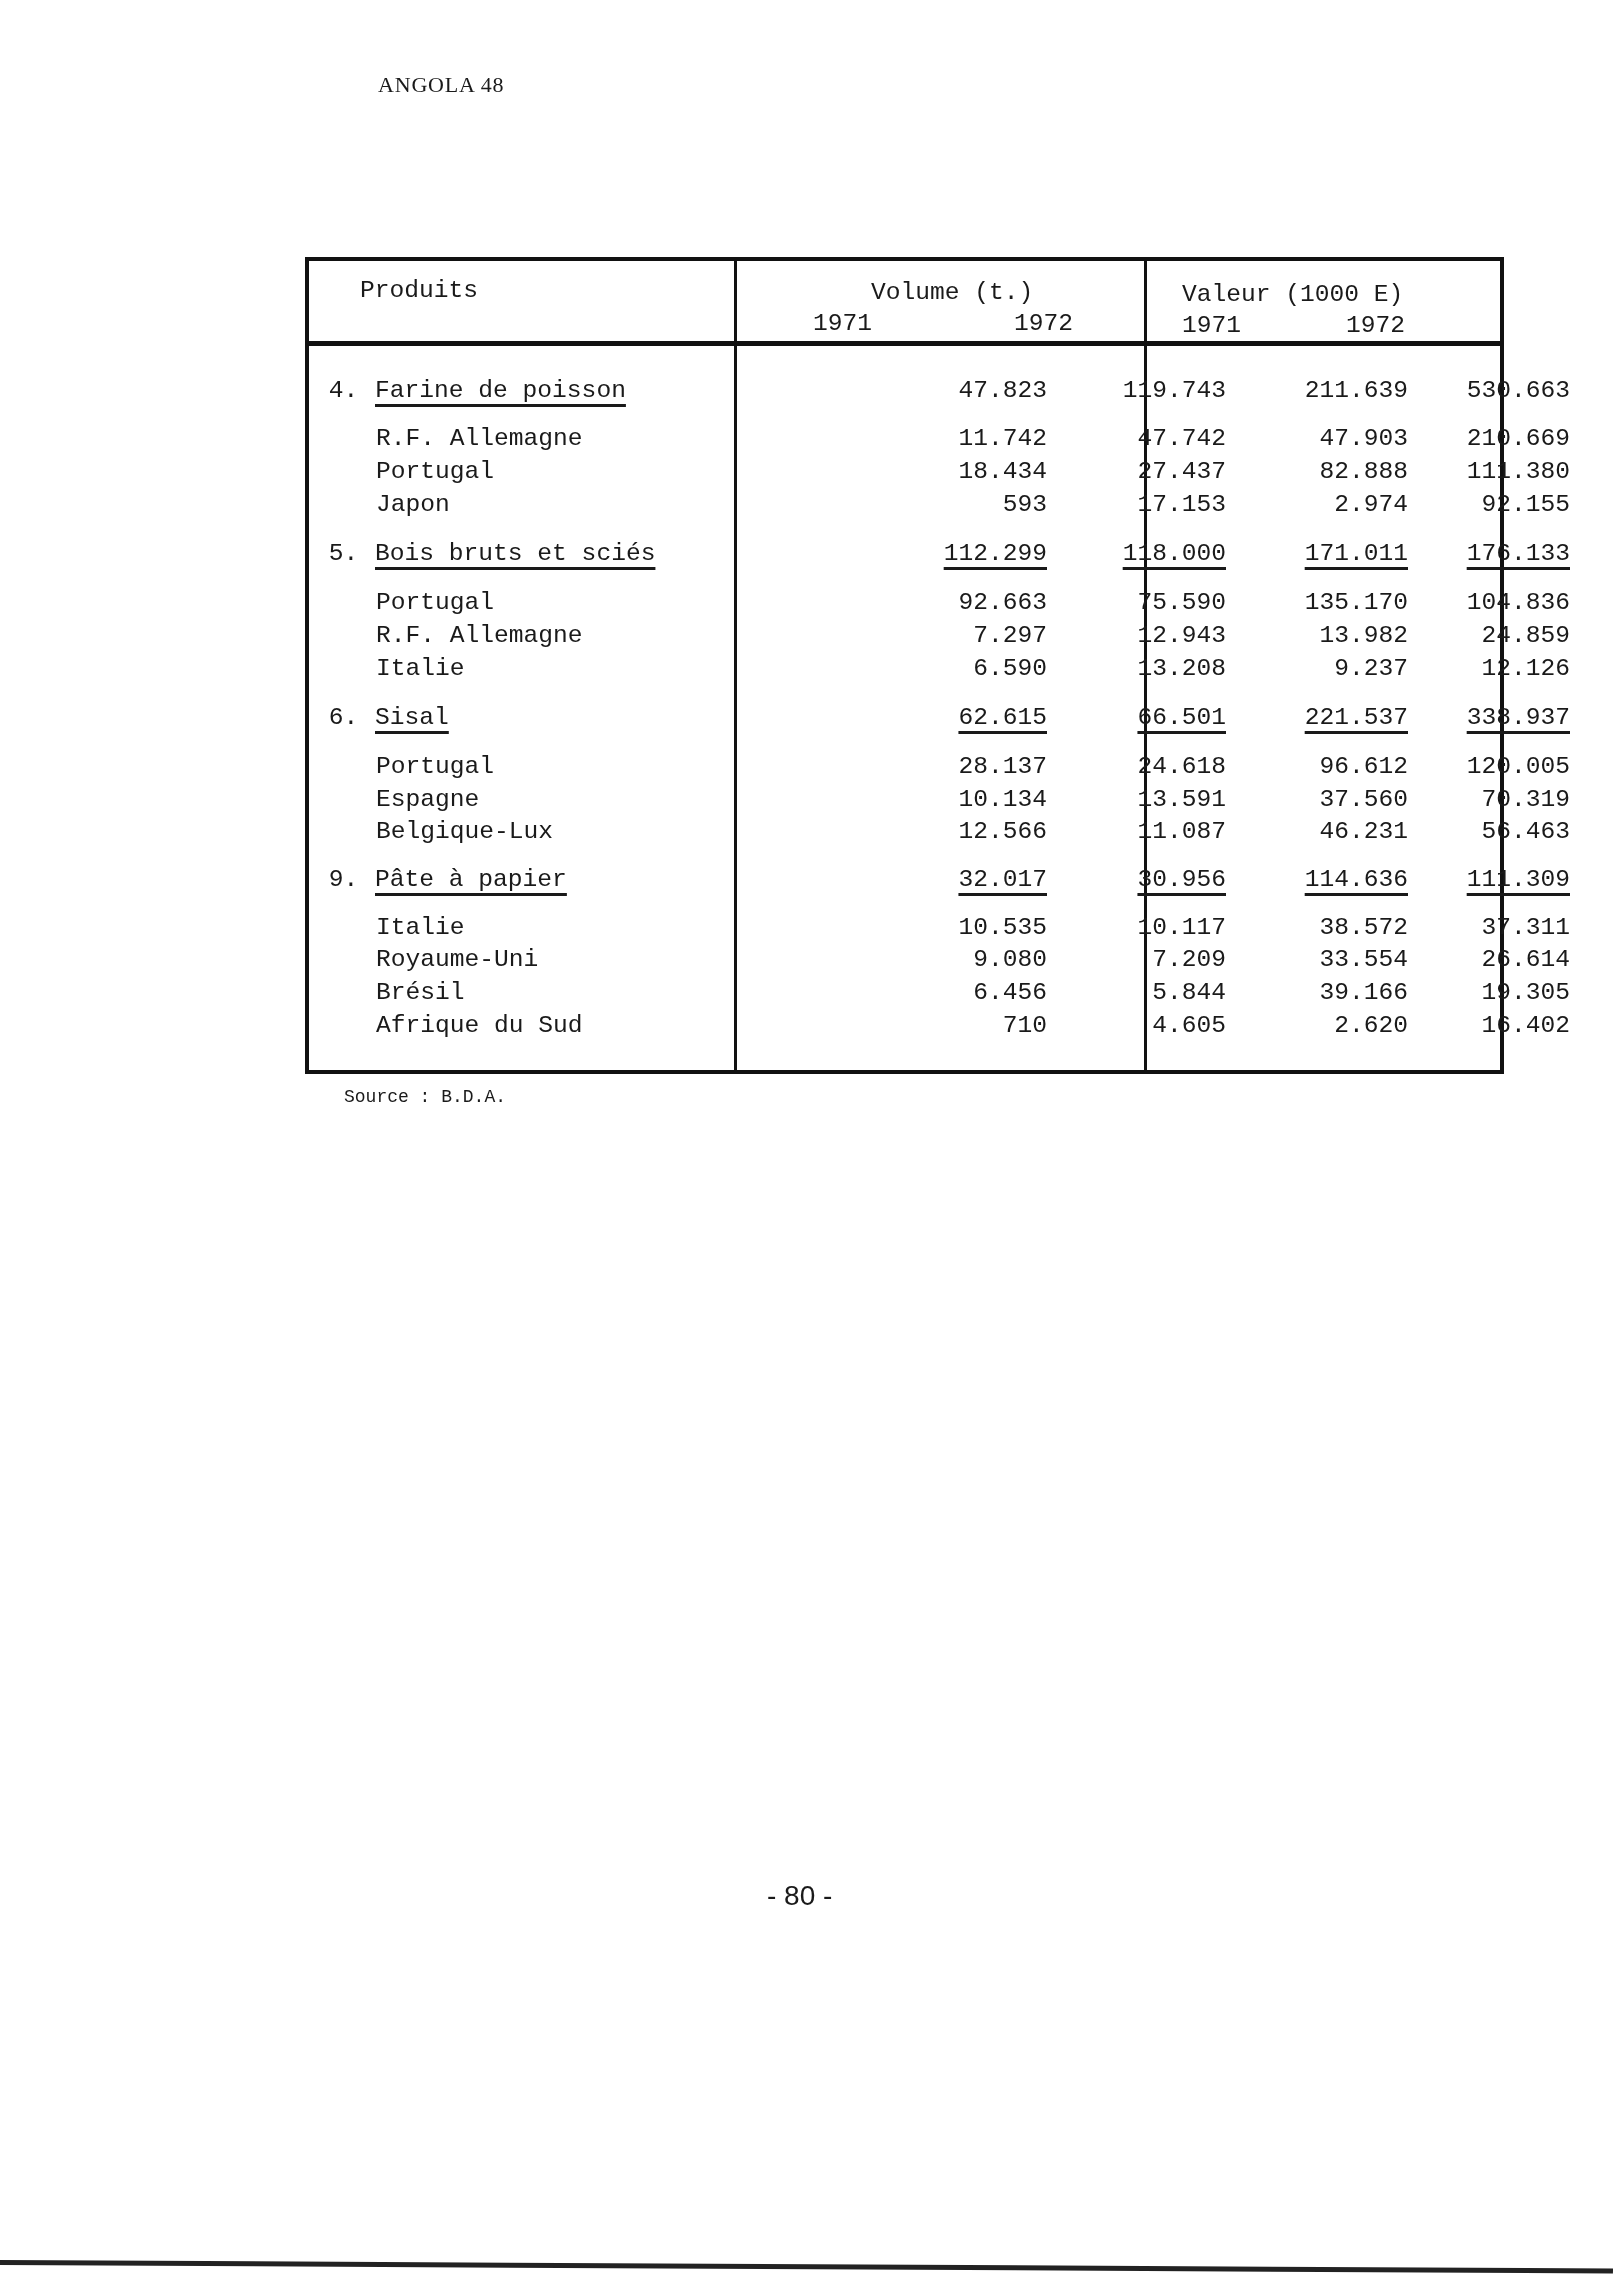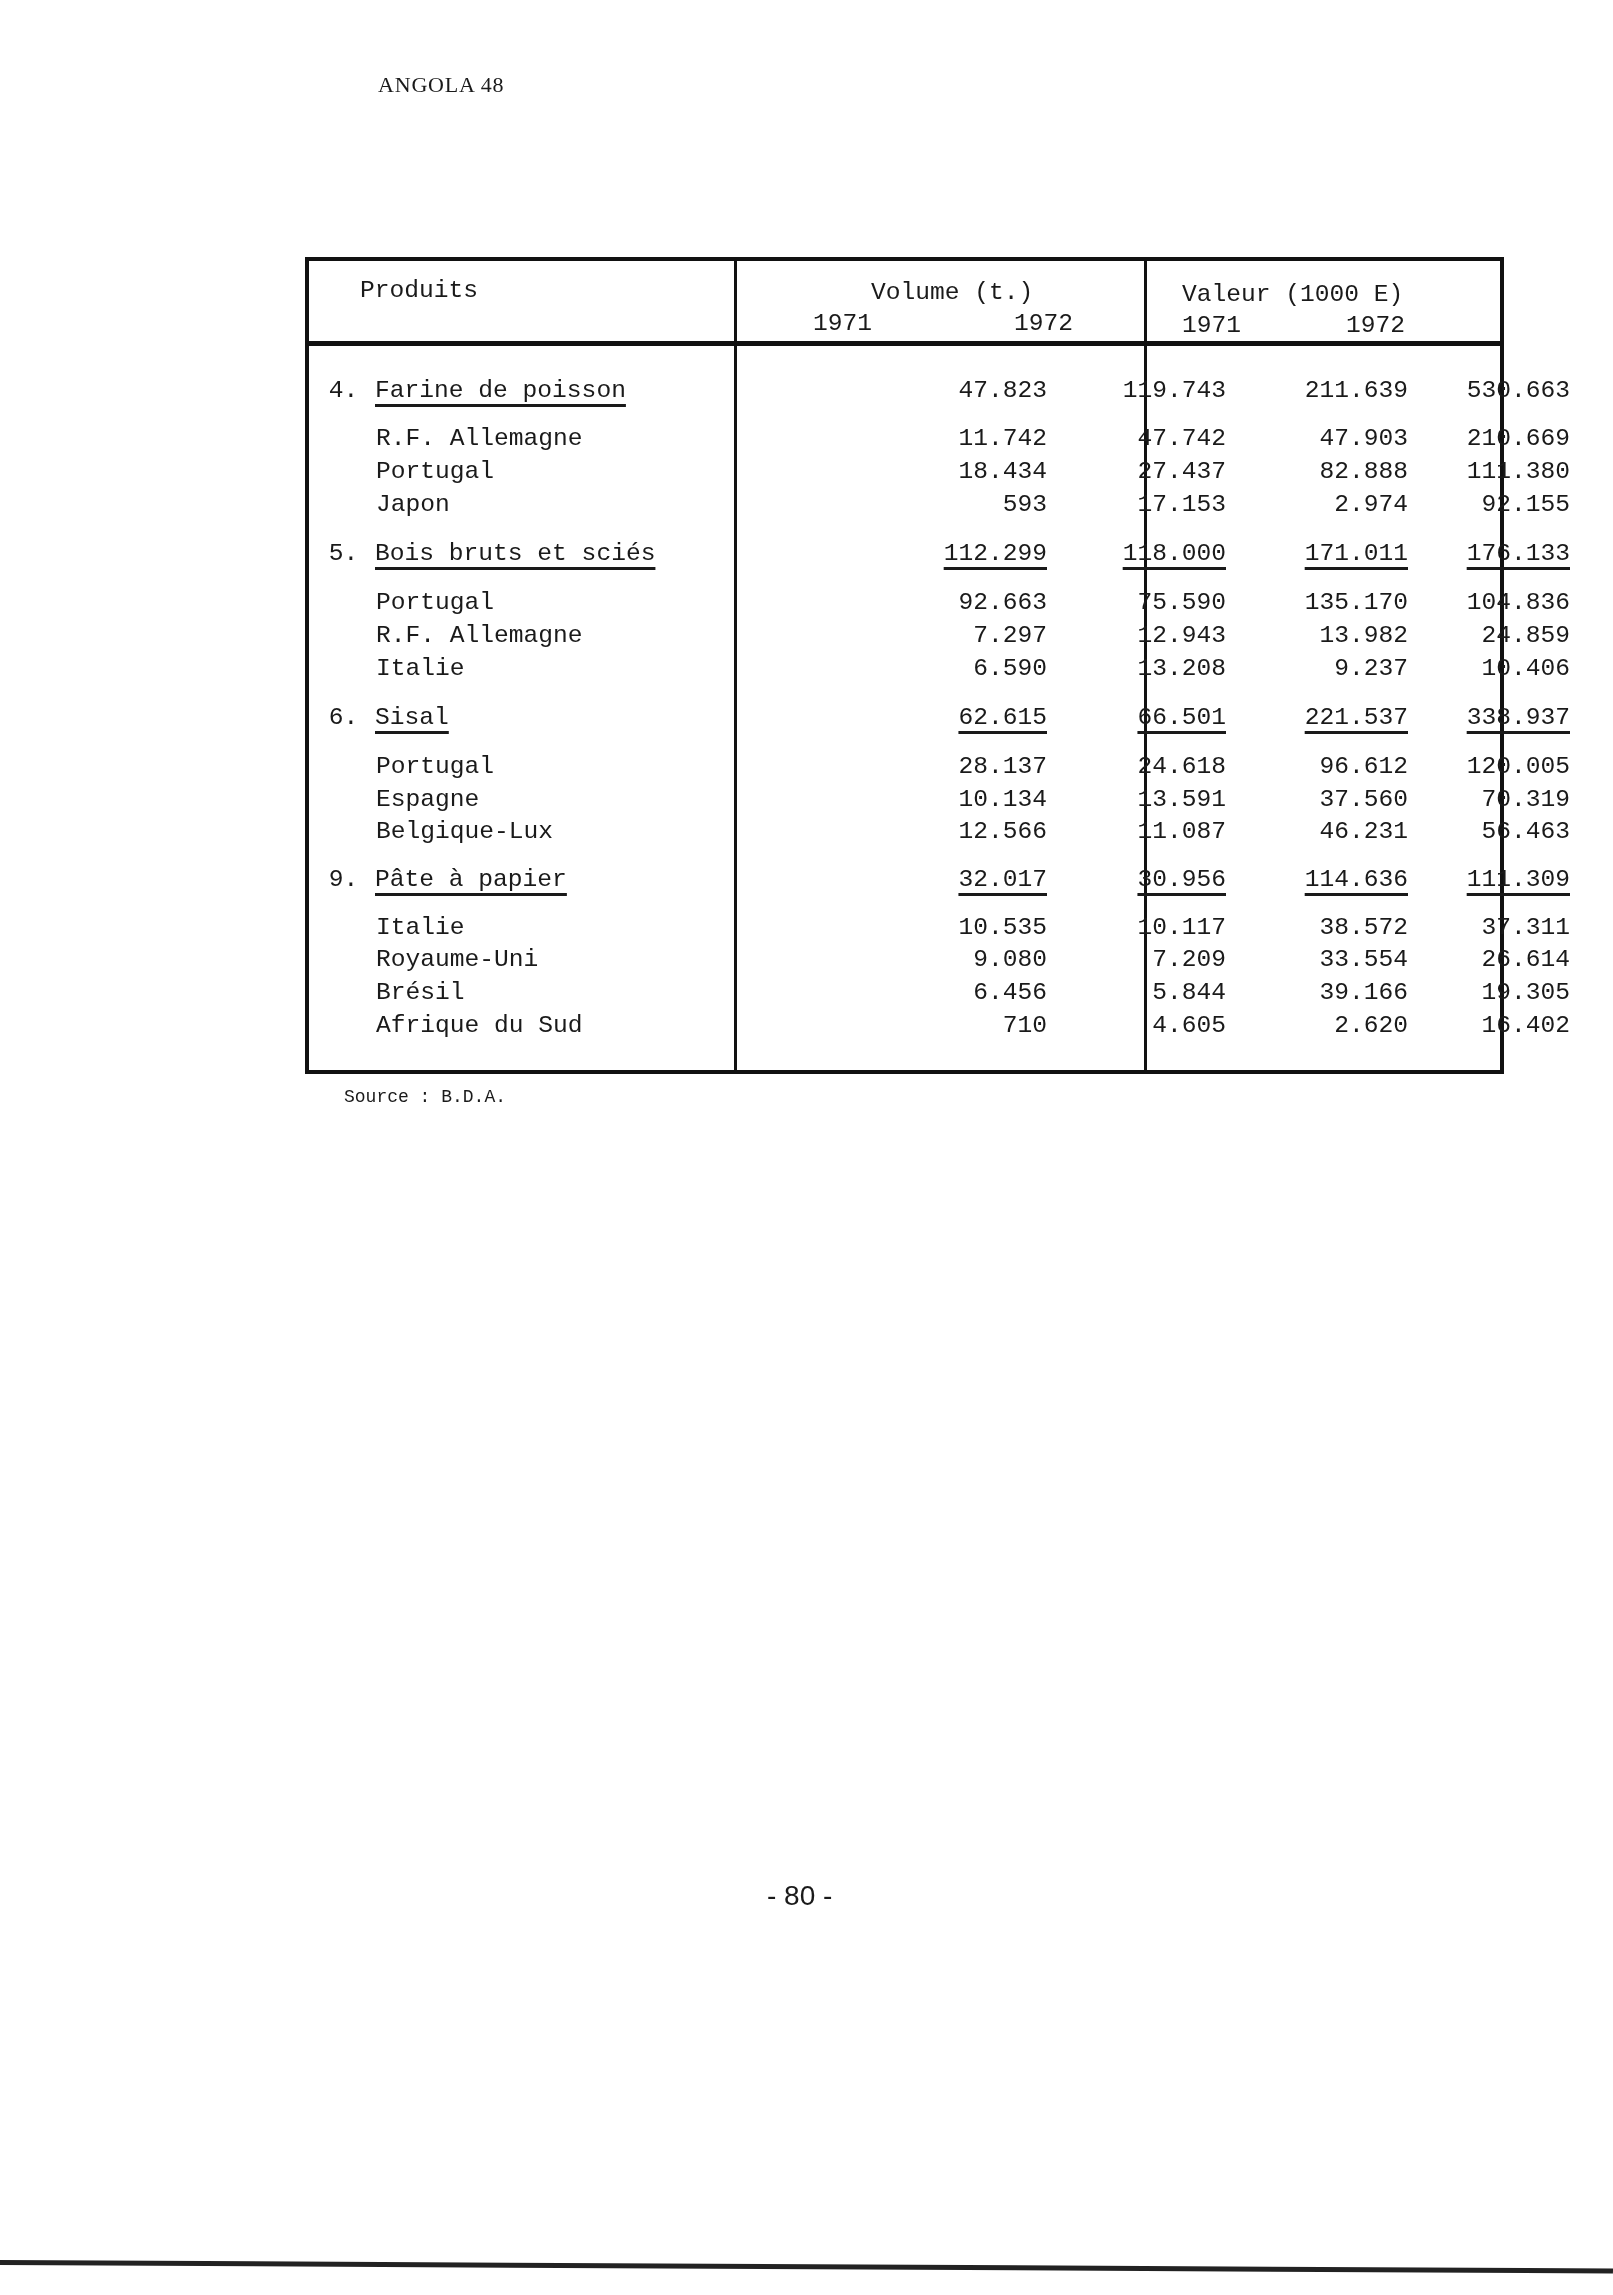--- a/index.html
+++ b/index.html
@@ -125,21 +125,21 @@
     <span class="cell num c1">7.297</span>
     <span class="cell num c2">12.943</span>
     <span class="cell num c3">13.982</span>
     <span class="cell num c4">24.859</span>
   </div>
   <div class="row" style="top:394px">
     <span class="cell sub-label">Italie</span>
     <span class="cell num c1">6.590</span>
     <span class="cell num c2">13.208</span>
     <span class="cell num c3">9.237</span>
-    <span class="cell num c4">10.406</span>
+    <span class="cell num c4">12.126</span>
   </div>
 
   <div class="row" style="top:443px">
     <span class="cell sect-num">6.</span>
     <span class="cell sect-label u">Sisal</span>
     <span class="cell num c1 u">62.615</span>
     <span class="cell num c2 u">66.501</span>
     <span class="cell num c3 u">221.537</span>
     <span class="cell num c4 u">338.937</span>
   </div>

